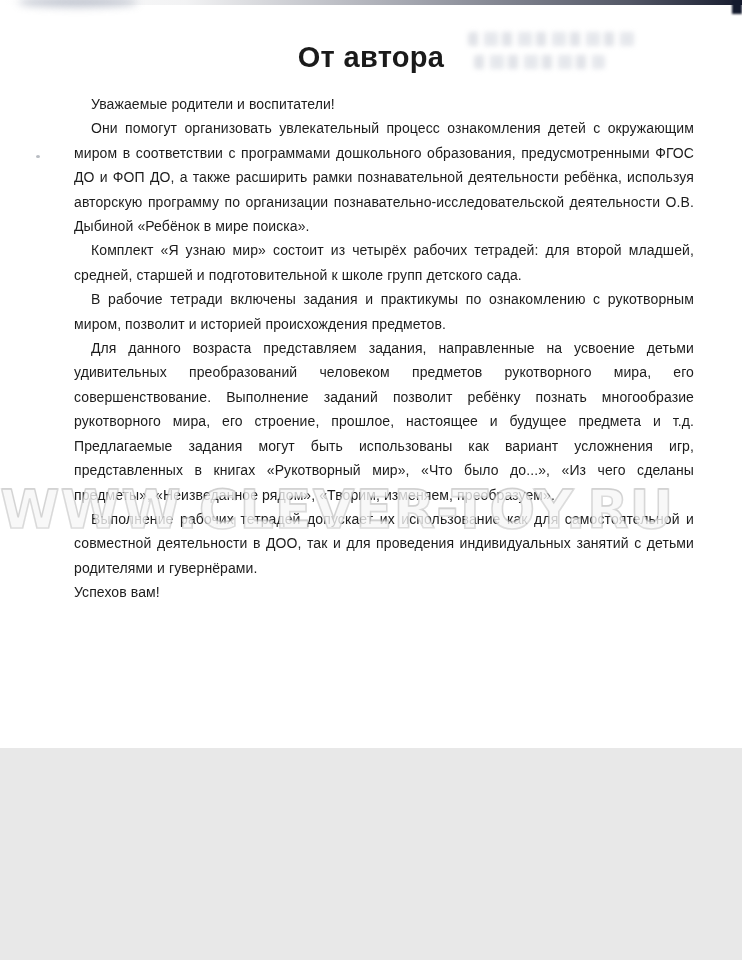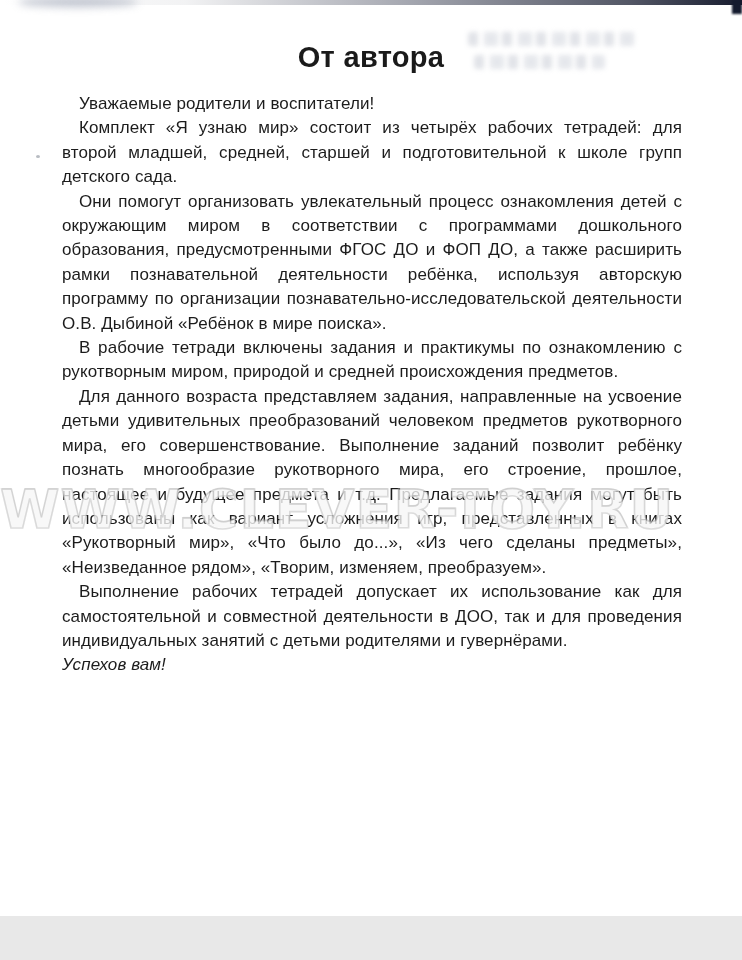--- a/index.html
+++ b/index.html
@@ -3,21 +3,21 @@
 <meta charset="utf-8">
 <style>
   html, body {
     margin: 0;
     padding: 0;
     background: #e8e8e8;
   }
   .page {
     position: relative;
     width: 742px;
-    height: 916px;
+    height: 748px;
     margin: 0 auto;
     background: #ffffff;
     overflow: hidden;
     font-family: "Liberation Sans", sans-serif;
     color: #1c1c1c;
   }
 
   
   .top-edge {
     position: absolute;
@@ -106,38 +106,37 @@
     font-size: 29px;
     font-weight: bold;
     letter-spacing: 0.3px;
     color: #1a1a1a;
     z-index: 2;
     margin: 0;
   }
   .body-text {
     position: absolute;
     top: 92px;
-    left: 62px;
+    left: 74px;
     width: 620px;
     z-index: 2;
-    font-size: 17px;
+    font-size: 14px;
     line-height: 24.4px;
     letter-spacing: 0.1px;
   }
   .body-text p {
     margin: 0;
     text-indent: 17px;
     text-align: justify;
   }
   .bold-lead { font-weight: bold; }
   .signoff {
     margin-top: 15px;
     text-align: right;
     text-indent: 0 !important;
-    font-style: italic;
   }
 
   
   .watermark {
     position: absolute;
     top: 450px; left: 0; right: 0;
     font-family: "DejaVu Sans", sans-serif;
     font-size: 54px;
     font-weight: bold;
     letter-spacing: 1px;
@@ -163,23 +162,23 @@
   <div class="ghost">
     <div class="g1"></div>
     <div class="g2"></div>
   </div>
   <div class="speck"></div>
 
   <h1 class="title">От автора</h1>
 
   <div class="body-text">
     <p>Уважаемые родители и воспитатели!</p>
+    <p>Они помогут организовать увлекательный процесс ознакомления детей с окружающим миром в соответствии с программами дошкольного образования, предусмотренными ФГОС ДО и ФОП ДО, а также расширить рамки познавательной деятельности ребёнка, используя авторскую программу по организации познавательно-исследовательской деятельности О.В. Дыбиной «Ребёнок в мире поиска».</p>
     <p>Комплект «Я узнаю мир» состоит из четырёх рабочих тетрадей: для второй младшей, средней, старшей и подготовительной к школе групп детского сада.</p>
-    <p>Они помогут организовать увлекательный процесс ознакомления детей с окружающим миром в соответствии с программами дошкольного образования, предусмотренными ФГОС ДО и ФОП ДО, а также расширить рамки познавательной деятельности ребёнка, используя авторскую программу по организации познавательно-исследовательской деятельности О.В. Дыбиной «Ребёнок в мире поиска».</p>
-    <p>В рабочие тетради включены задания и практикумы по ознакомлению с рукотворным миром, природой и средней происхождения предметов.</p>
+    <p>В рабочие тетради включены задания и практикумы по ознакомлению с рукотворным миром, позволит и историей происхождения предметов.</p>
     <p>Для данного возраста представляем задания, направленные на усвоение детьми удивительных преобразований человеком предметов рукотворного мира, его совершенствование. Выполнение заданий позволит ребёнку познать многообразие рукотворного мира, его строение, прошлое, настоящее и будущее предмета и т.д. Предлагаемые задания могут быть использованы как вариант усложнения игр, представленных в книгах «Рукотворный мир», «Что было до...», «Из чего сделаны предметы», «Неизведанное рядом», «Творим, изменяем, преобразуем».</p>
     <p>Выполнение рабочих тетрадей допускает их использование как для самостоятельной и совместной деятельности в ДОО, так и для проведения индивидуальных занятий с детьми родителями и гувернёрами.</p>
     <p class="signoff">Успехов вам!</p>
   </div>
 
   <div class="watermark">WWW.CLEVER-TOY.RU</div>
 
 </div>
 
 </body></html>

